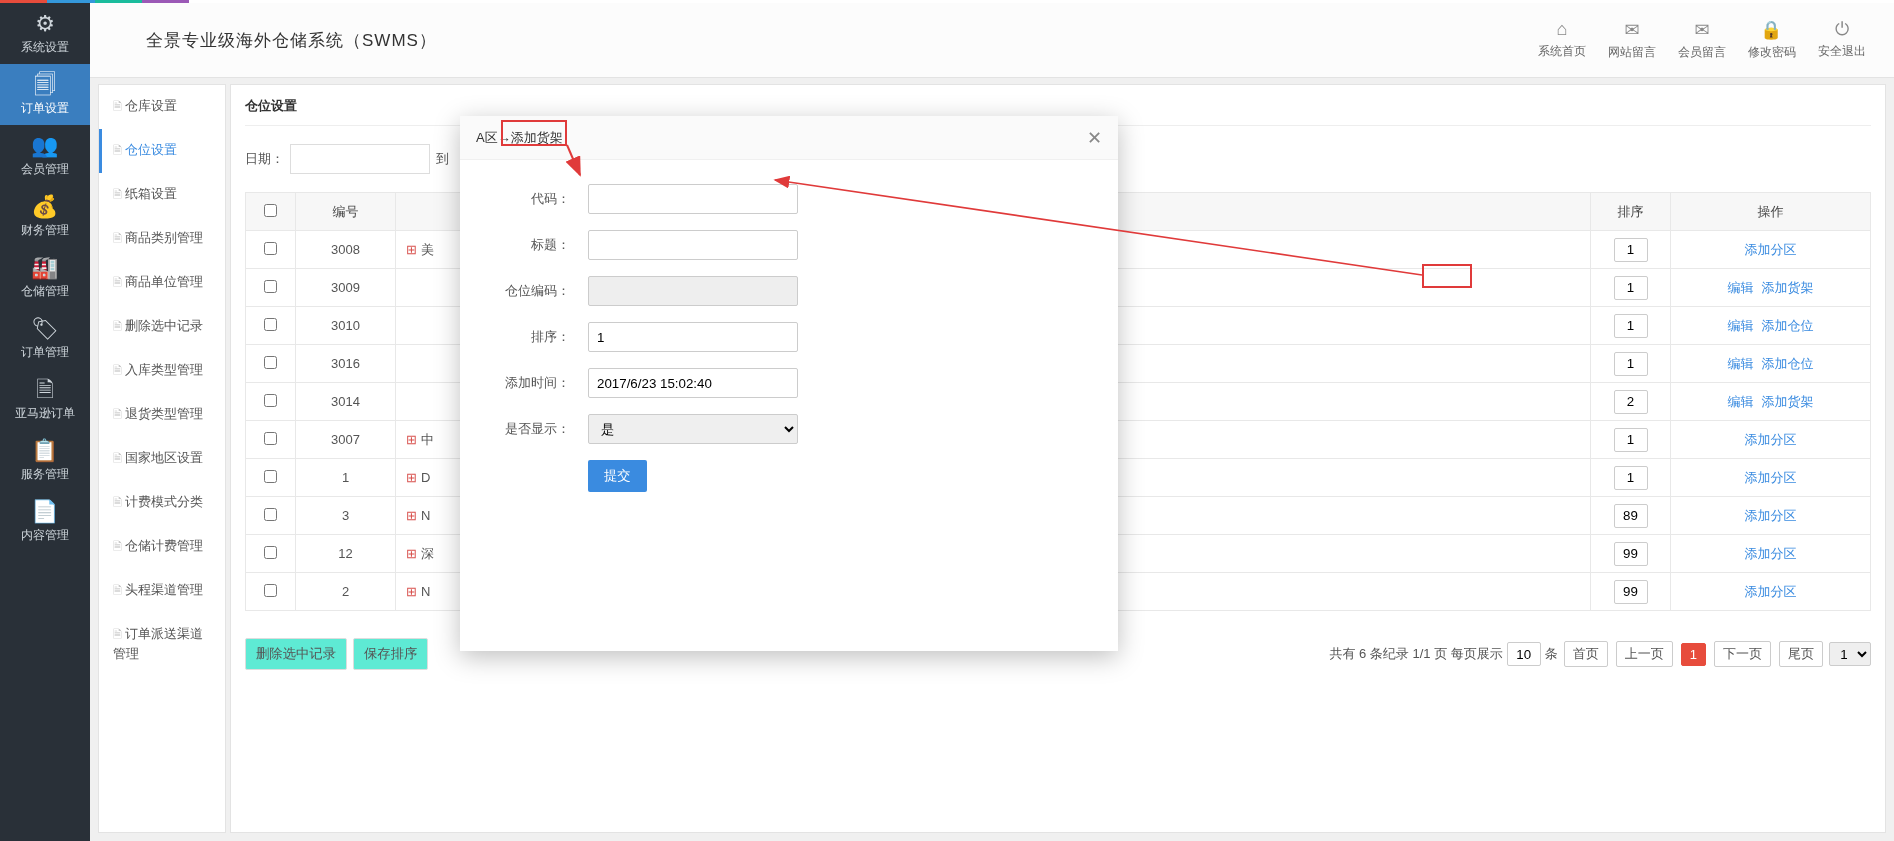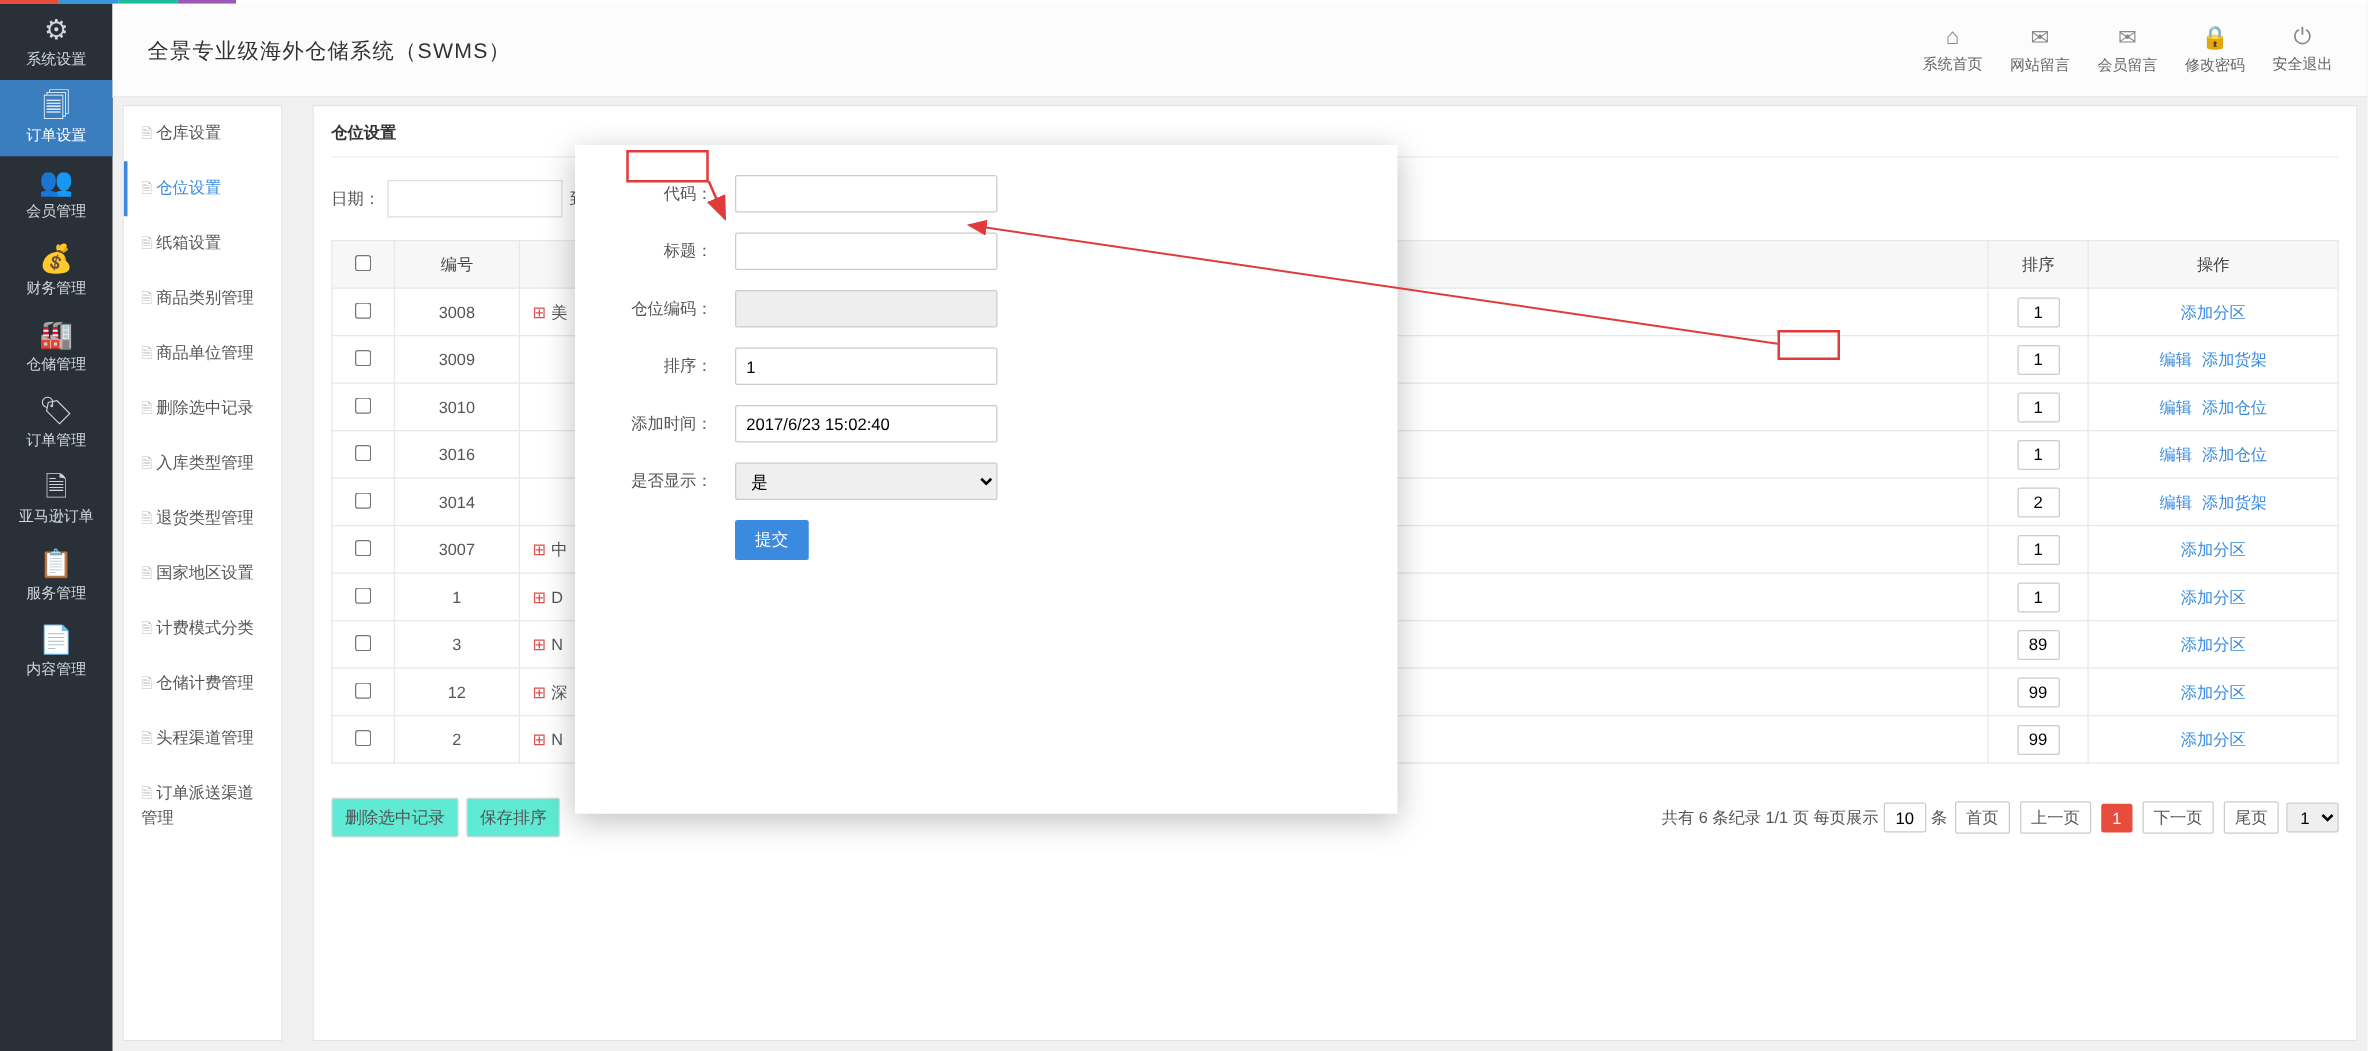--- a/index.html
+++ b/index.html
@@ -17,27 +17,27 @@
 
 
 .nav { width: 90px; background: #293038; display: flex; flex-direction: column; }
 .nav-item { color: #cfd6dc; text-align: center; padding: 10px 0 8px; cursor: pointer; font-size: 12px; }
 .nav-item.active { background: #3a7ebf; color: #fff; }
 .nav-item .icon { display: block; font-size: 22px; margin-bottom: 4px; line-height: 1; }
 
 
 .main { flex: 1; display: flex; flex-direction: column; }
 .header { height: 75px; background: #fcfcfc; display: flex; align-items: center; padding: 0 28px; border-bottom: 1px solid #e3e3e3; }
-.app-title { font-size: 17px; color: #333; font-weight: 500; letter-spacing: 1px; }
+.app-title { font-size: 17px; color: #333; font-weight: 500; letter-spacing: 1px; margin-left: 28px; }
 .header-right { margin-left: auto; display: flex; gap: 22px; }
 .header-link { text-align: center; color: #666; font-size: 12px; cursor: pointer; }
 .header-link .icon { display: block; font-size: 18px; margin-bottom: 3px; color: #888; }
 
 
-.body { flex: 1; display: flex; overflow: hidden; padding: 6px 8px 8px 8px; gap: 24px; }
+.body { flex: 1; display: flex; overflow: hidden; padding: 6px 8px 8px 8px; gap: 4px; }
 .sidebar { width: 128px; background: #fff; border: 1px solid #e3e3e3; overflow: auto; }
 .sidebar a { display: block; padding: 12px 14px; color: #555; text-decoration: none; font-size: 13px; cursor: pointer; }
 .sidebar a::before { content: "🗎 "; color: #bbb; font-size: 11px; }
 .sidebar a.current { color: #3a8be0; border-left: 3px solid #3a8be0; padding-left: 11px; }
 
 .content { flex: 1; background: #fff; border: 1px solid #e3e3e3; padding: 0 14px 14px 14px; overflow: auto; }
 .page-title { padding: 12px 0 10px; font-size: 13px; font-weight: 600; border-bottom: 1px solid #eee; }
 .filters { padding: 18px 0; display: flex; align-items: center; gap: 6px; color: #555; }
 .filters input { height: 30px; border: 1px solid #ddd; padding: 0 6px; width: 140px; }
 
@@ -235,20 +235,25 @@
             <select class="pager-in" style="width:42px"><option>1</option></select>
           </div>
         </div>
       </div>
     </div>
   </div>
 </div>
 
 <div class="overlay"></div>
 <div class="modal">
+  <div class="modal-head">
+    <span>A区→</span>
+      <span>添加货架</span>
+    <span class="modal-close">✕</span>
+  </div>
   <div class="modal-form">
     <div class="frow">
         <label>代码：</label>
         <input value="" style="">
       </div>
     <div class="frow">
         <label>标题：</label>
         <input value="" style="">
       </div>
     <div class="frow">

